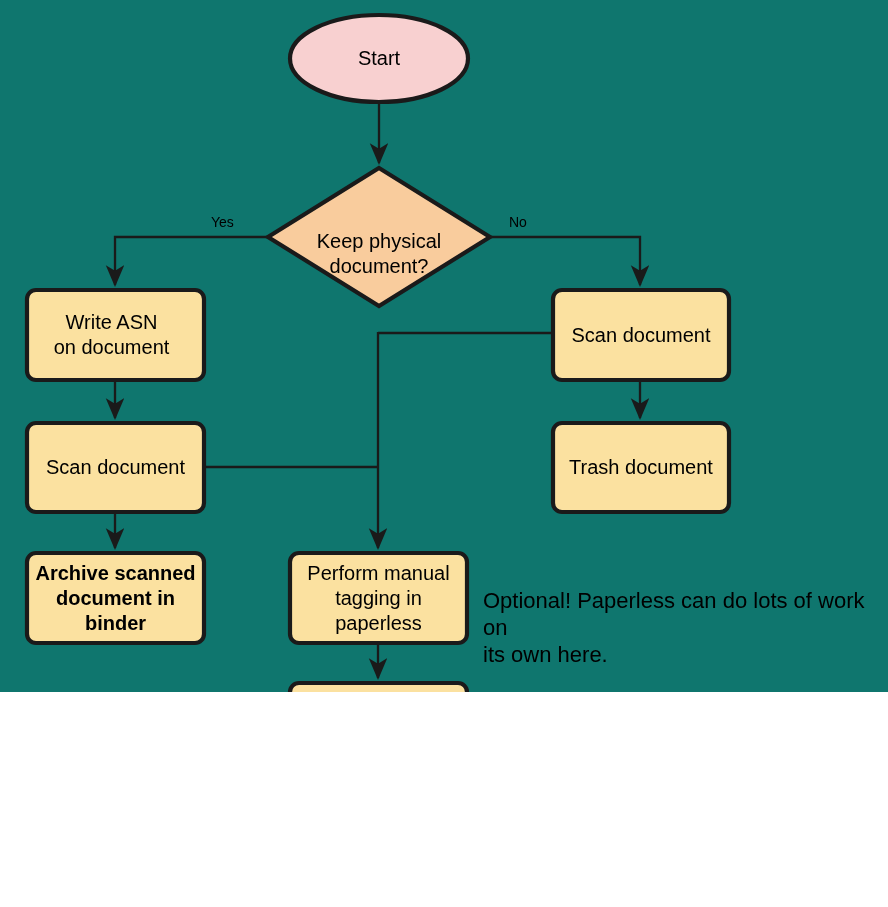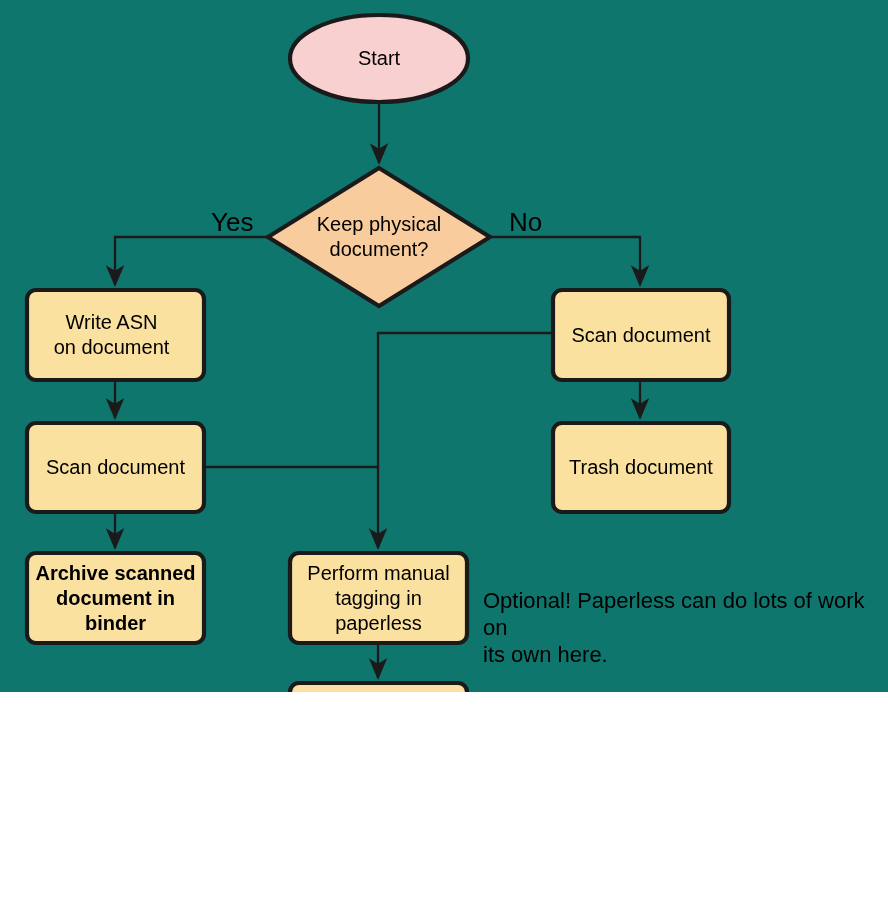--- a/index.html
+++ b/index.html
@@ -34,21 +34,21 @@
     text-align: center;
     color: #000000;
     font-size: 20px;
     line-height: 25px;
     white-space: pre-line;
     pointer-events: none;
   }
   .edge-label {
     position: absolute;
     color: #000000;
-    font-size: 26px;
+    font-size: 14px;
     line-height: 22px;
     white-space: nowrap;
   }
   .note-text {
     position: absolute;
     color: #000000;
     font-size: 22px;
     line-height: 27px;
     white-space: pre-line;
   }
@@ -106,21 +106,21 @@
 
     <rect x="290" y="553" width="177" height="90" rx="9" ry="9" fill="#FBE1A0" stroke="#1A1A1A" stroke-width="4.2"></rect>
 
     <rect x="290" y="683" width="177" height="89" rx="9" ry="9" fill="#FBE1A0" stroke="#1A1A1A" stroke-width="4.2"></rect>
 
     <ellipse cx="379" cy="856.5" rx="89" ry="42.5" fill="#F8D0D0" stroke="#1A1A1A" stroke-width="4.2"></ellipse>
   </svg>
 
   <div class="node-label" style="left:290px; top:15px; width:178px; height:87px;">Start</div>
 
-  <div class="node-label" style="left:279px; top:168px; width:200px; height:138px;">Keep physical
+  <div class="node-label" style="left:279px; top:185px; width:200px; height:138px;">Keep physical
 document?</div>
 
   <div class="node-label" style="left:23px; top:290px; width:177px; height:90px;">Write ASN
 on document</div>
 
   <div class="node-label" style="left:27px; top:423px; width:177px; height:89px;">Scan document</div>
 
   <div class="node-label" style="left:27px; top:553px; width:177px; height:90px;font-weight:bold;">Archive scanned
 document in
 binder</div>

